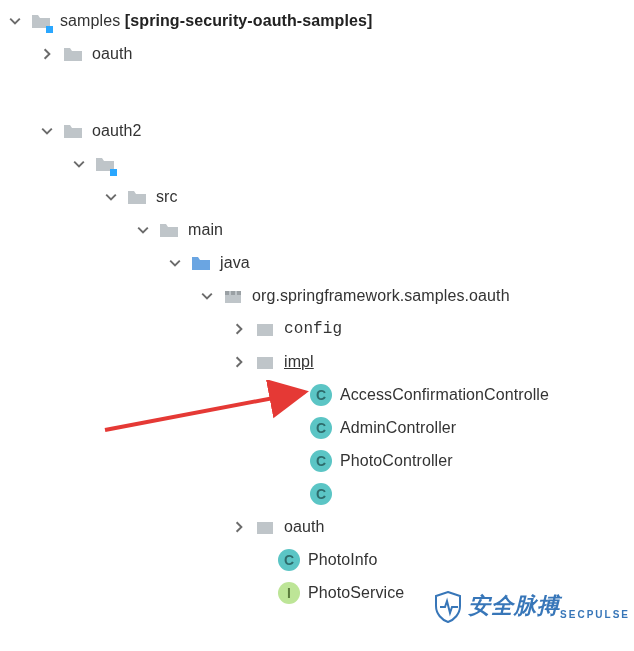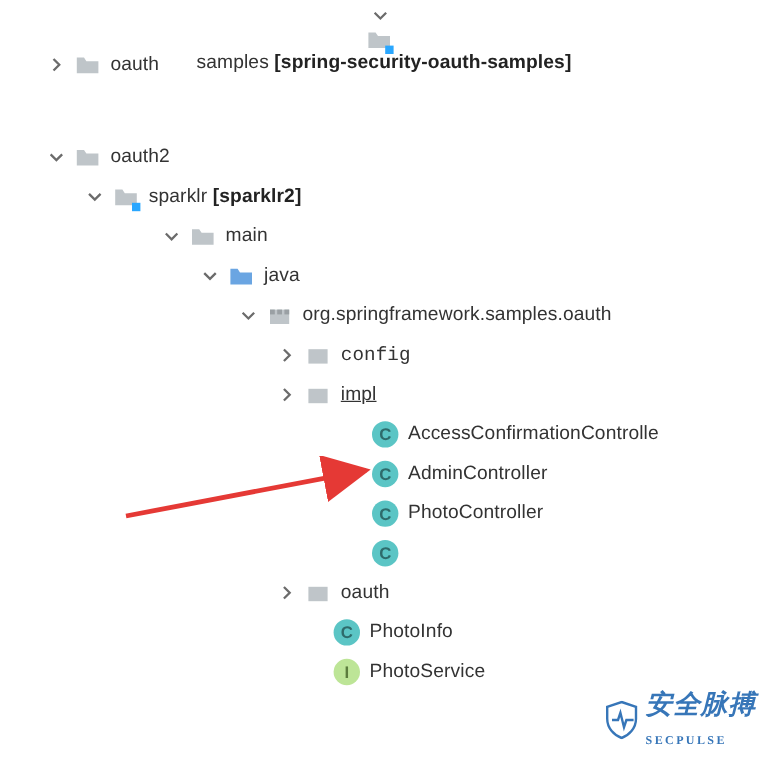--- a/index.html
+++ b/index.html
@@ -90,23 +90,22 @@
     align-items: center;
     gap: 6px;
     opacity: 0.95;
   }
   .watermark .shield {
     width: 28px;
     height: 32px;
   }
   .watermark .txt {
     display: flex;
-    flex-direction: column;
+    flex-direction: row;
     line-height: 1;
-    font-family: Liberation Serif, serif;
   }
   .watermark .cn {
     font-size: 22px;
     font-weight: 800;
     font-style: italic;
     color: #2d6fb5;
     letter-spacing: 1px;
   }
   .watermark .en {
     font-size: 10px;
@@ -114,21 +113,21 @@
     color: #2d6fb5;
     letter-spacing: 2px;
     margin-top: 15px;
   }
 </style>
 </head>
 <body>
 
 <div class="tree">
 
-  <div class="row" style="padding-left:0px;flex-direction:column;">
+  <div class="row" style="padding-left:0px;">
     <span class="arrow">
       <svg viewBox="0 0 10 10">
           <path d="M1 3 L5 7 L9 3" fill="none" stroke="#6b6b6b" stroke-width="1.6"></path>
         </svg>
     </span>
     <span class="folder-icon" style="position:relative;">
       <svg viewBox="0 0 20 16">
           <path d="M1 4 L1 15 L19 15 L19 5 L9 5 L7 2 L1 2 Z" fill="#bfc5c9"></path>
         </svg>
       <span style="position:absolute;right:-1px;bottom:-1px;width:7px;height:7px;background:#2aa7ff;"></span>
@@ -171,25 +170,35 @@
       <svg viewBox="0 0 10 10">
           <path d="M1 3 L5 7 L9 3" fill="none" stroke="#6b6b6b" stroke-width="1.6"></path>
         </svg>
     </span>
     <span class="folder-icon" style="position:relative;">
       <svg viewBox="0 0 20 16">
           <path d="M1 4 L1 15 L19 15 L19 5 L9 5 L7 2 L1 2 Z" fill="#bfc5c9"></path>
         </svg>
       <span style="position:absolute;right:-1px;bottom:-1px;width:7px;height:7px;background:#2aa7ff;"></span>
     </span>
-    <span class="label">
-      <span>sparklr</span> <b>[sparklr2]</b>
-    </span>
-  </div>
-
+  </div>
+
+  <div class="row" style="padding-left:96px;">
+    <span class="arrow">
+      <svg viewBox="0 0 10 10">
+          <path d="M1 3 L5 7 L9 3" fill="none" stroke="#6b6b6b" stroke-width="1.6"></path>
+        </svg>
+    </span>
+    <span class="folder-icon">
+      <svg viewBox="0 0 20 16">
+          <path d="M1 4 L1 15 L19 15 L19 5 L9 5 L7 2 L1 2 Z" fill="#bfc5c9"></path>
+        </svg>
+    </span>
+    <span class="label">src</span>
+  </div>
 
   <div class="row" style="padding-left:128px;">
     <span class="arrow">
       <svg viewBox="0 0 10 10">
           <path d="M1 3 L5 7 L9 3" fill="none" stroke="#6b6b6b" stroke-width="1.6"></path>
         </svg>
     </span>
     <span class="folder-icon">
       <svg viewBox="0 0 20 16">
           <path d="M1 4 L1 15 L19 15 L19 5 L9 5 L7 2 L1 2 Z" fill="#bfc5c9"></path>

